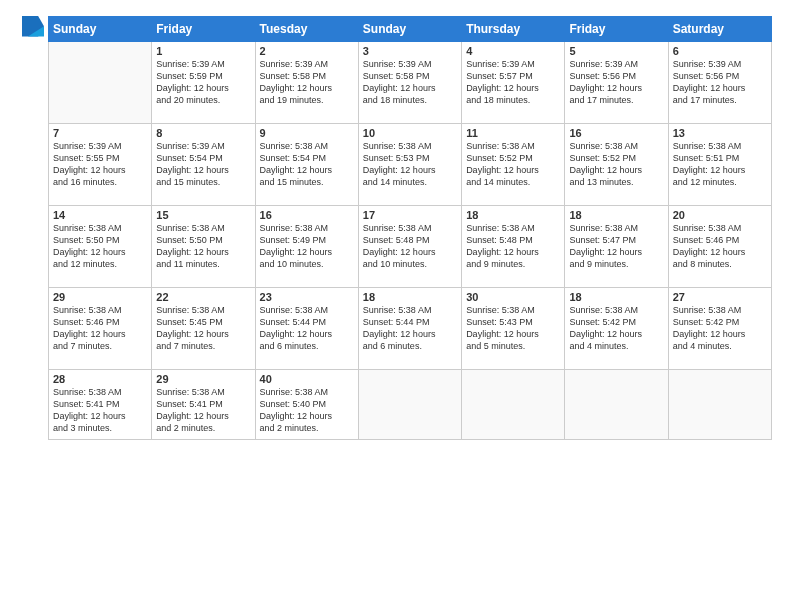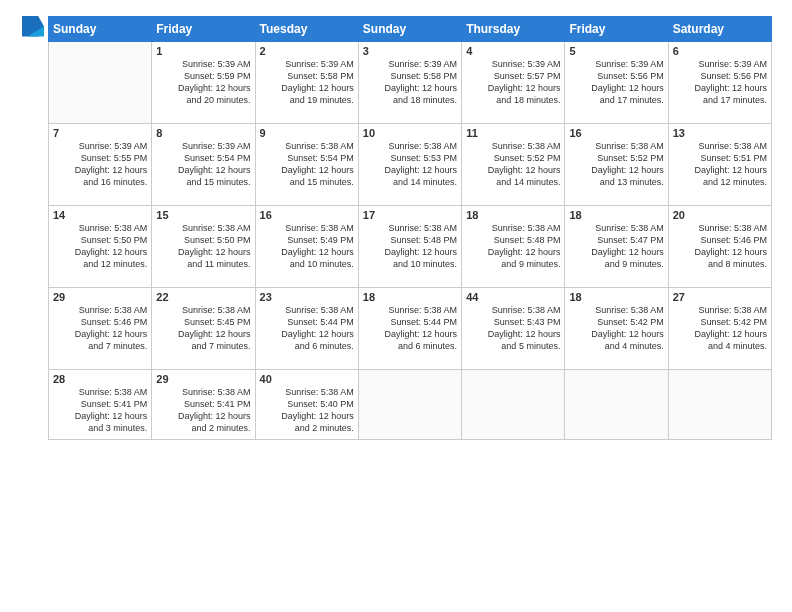--- a/index.html
+++ b/index.html
@@ -73,21 +73,20 @@
     .day-num {
       font-size: 11px;
       font-weight: bold;
       display: block;
       margin-bottom: 1px;
     }
     .day-info {
       font-size: 9px;
       line-height: 1.35;
       color: #333;
-      text-align: right;
     }
     .empty-cell {
       background: #f9f9f9;
     }
     .last-row td {
       height: 70px;
     }
   </style>
 </head>
 <body>
@@ -297,21 +296,21 @@
 and 6 minutes.</div>
           </td>
           <td>
             <span class="day-num">18</span>
             <div class="day-info" style="white-space: pre-line;">Sunrise: 5:38 AM
 Sunset: 5:44 PM
 Daylight: 12 hours
 and 6 minutes.</div>
           </td>
           <td>
-            <span class="day-num">44</span>
+            <span class="day-num">30</span>
             <div class="day-info" style="white-space: pre-line;">Sunrise: 5:38 AM
 Sunset: 5:43 PM
 Daylight: 12 hours
 and 5 minutes.</div>
           </td>
           <td>
             <span class="day-num">18</span>
             <div class="day-info" style="white-space: pre-line;">Sunrise: 5:38 AM
 Sunset: 5:42 PM
 Daylight: 12 hours

